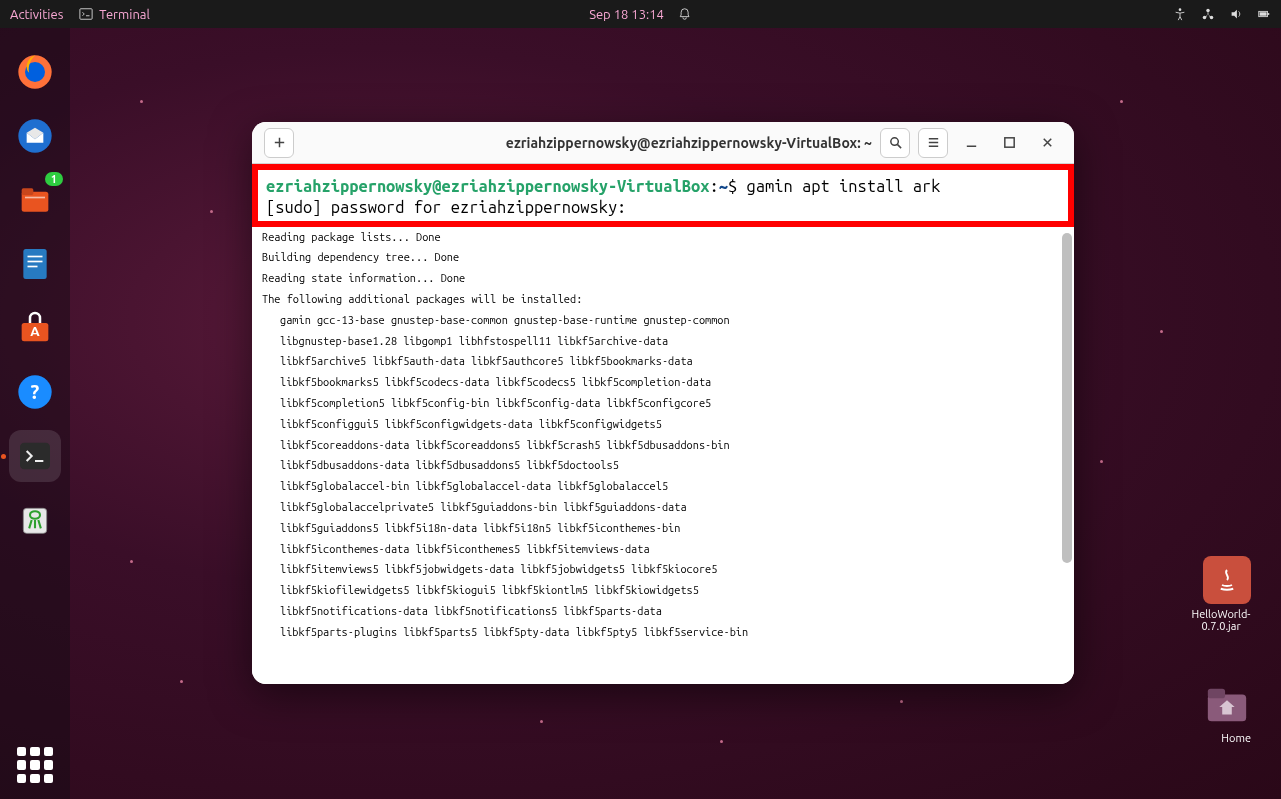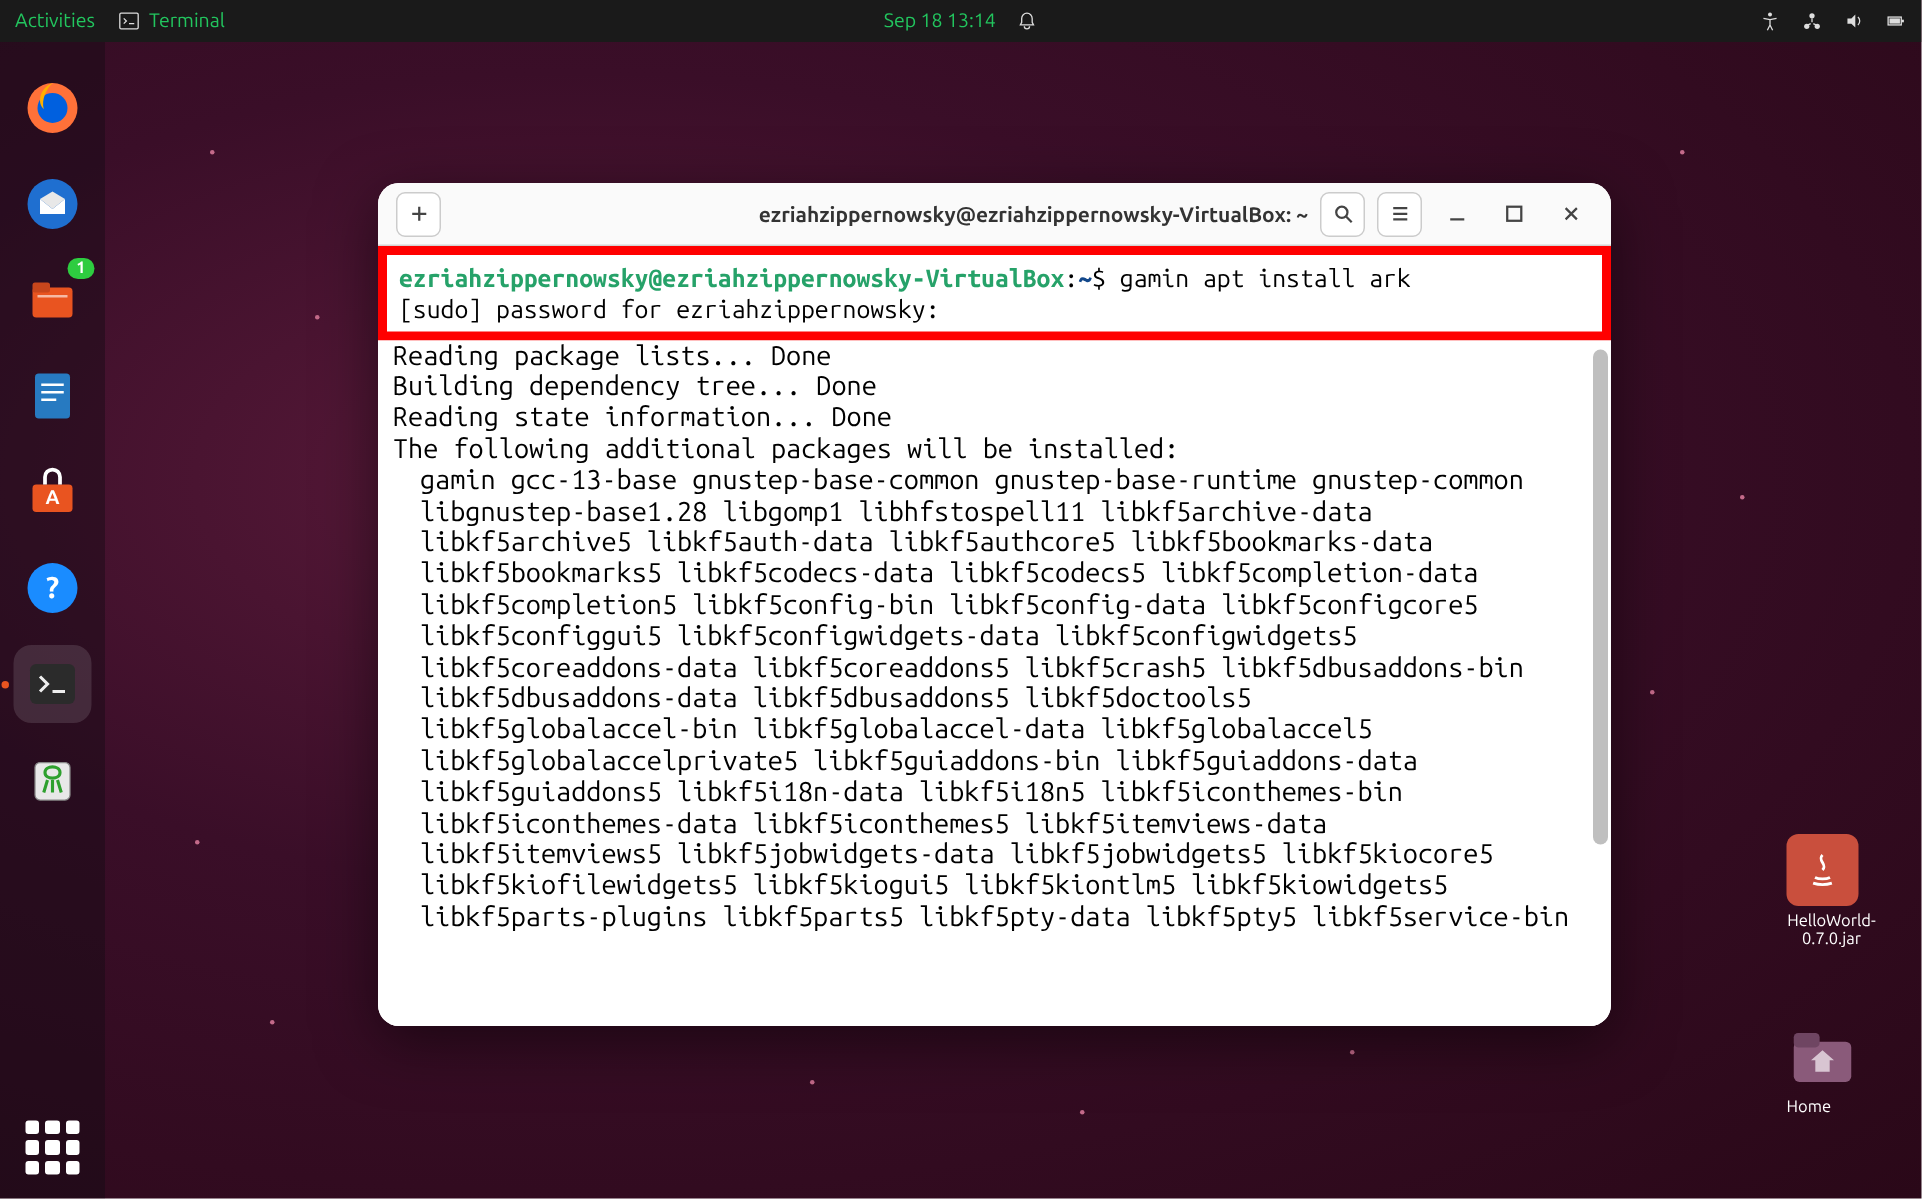--- a/index.html
+++ b/index.html
@@ -7,21 +7,21 @@
   width: 1281px; height: 799px;
   background: radial-gradient(ellipse at 30% 40%, #5a1a3a 0%, #3a0e28 40%, #2a0818 100%);
   font-family: Ubuntu, "Segoe UI", Arial, sans-serif;
   overflow: hidden; position: relative;
 }
 
 .star { position: absolute; width: 3px; height: 3px; background: #c46a8a; border-radius: 50%; }
 
 
 .topbar {
-  height: 28px; background: #1a1a1a; color: #22c55e;
+  height: 28px; background: #1a1a1a; color: #f9a8d4;
   display: flex; align-items: center; padding: 0 10px;
   font-size: 13px; position: relative;
 }
 .topbar .left { display: flex; align-items: center; gap: 16px; }
 .topbar .center { position: absolute; left: 50%; transform: translateX(-50%); display: flex; align-items: center; gap: 14px; }
 .topbar .right { margin-left: auto; display: flex; align-items: center; gap: 14px; }
 .topbar .app-ind { display: flex; align-items: flex-end; gap: 6px; }
 .topbar svg { width: 14px; height: 14px; fill: #ddd; }
 
 
@@ -50,21 +50,21 @@
 .apps-grid span { background: #fff; border-radius: 2px; }
 .badge {
   position: absolute; top: -2px; right: -2px;
   background: #2ecc40; color: #fff; font-size: 11px;
   border-radius: 10px; padding: 1px 6px; font-weight: bold;
 }
 
 
 .desktop-icon {
   position: absolute; right: 30px; width: 60px;
-  display: flex; flex-direction: column; align-items: flex-start;
+  display: flex; flex-direction: column; align-items: flex-end;
   color: #fff; font-size: 11px; text-align: center; gap: 4px;
 }
 .desktop-icon .iconbox {
   width: 48px; height: 48px; border-radius: 8px;
   display: flex; align-items: center; justify-content: center;
 }
 
 
 .terminal-window {
   position: absolute; left: 252px; top: 122px;
@@ -85,21 +85,21 @@
 .hdr-btn.flat { border: none; background: transparent; }
 .hdr-btn svg { width: 15px; height: 15px; stroke: #444; fill: none; stroke-width: 1.6; }
 
 .highlight-box {
   border: 6px solid #ff0000; background: #fff;
   padding: 6px 8px 3px 8px;
 }
 .term-body {
   flex: 1; background: #fff; padding: 0 10px 8px 10px;
   font-family: "Ubuntu Mono","DejaVu Sans Mono",monospace;
-  font-size: 18px; line-height: 20.8px; color: #000;
+  font-size: 11px; line-height: 20.8px; color: #000;
   overflow: hidden; position: relative;
 }
 .term-body .scroll { position: absolute; right: 2px; top: 6px; width: 10px; height: 330px; background: #bfbfbf; border-radius: 5px; }
 .prompt-user { color: #26a269; font-weight: bold; }
 .prompt-path { color: #12488b; font-weight: bold; }
 .prompt-command { color: #000; }
 
 .pkg-indent { padding-left: 18px; }
 </style>
 </head>
@@ -302,16 +302,17 @@
         <div class="pkg-indent">libkf5completion5 libkf5config-bin libkf5config-data libkf5configcore5</div>
         <div class="pkg-indent">libkf5configgui5 libkf5configwidgets-data libkf5configwidgets5</div>
         <div class="pkg-indent">libkf5coreaddons-data libkf5coreaddons5 libkf5crash5 libkf5dbusaddons-bin</div>
         <div class="pkg-indent">libkf5dbusaddons-data libkf5dbusaddons5 libkf5doctools5</div>
         <div class="pkg-indent">libkf5globalaccel-bin libkf5globalaccel-data libkf5globalaccel5</div>
         <div class="pkg-indent">libkf5globalaccelprivate5 libkf5guiaddons-bin libkf5guiaddons-data</div>
         <div class="pkg-indent">libkf5guiaddons5 libkf5i18n-data libkf5i18n5 libkf5iconthemes-bin</div>
         <div class="pkg-indent">libkf5iconthemes-data libkf5iconthemes5 libkf5itemviews-data</div>
         <div class="pkg-indent">libkf5itemviews5 libkf5jobwidgets-data libkf5jobwidgets5 libkf5kiocore5</div>
         <div class="pkg-indent">libkf5kiofilewidgets5 libkf5kiogui5 libkf5kiontlm5 libkf5kiowidgets5</div>
+        <div class="pkg-indent">libkf5notifications-data libkf5notifications5 libkf5parts-data</div>
         <div class="pkg-indent">libkf5parts-plugins libkf5parts5 libkf5pty-data libkf5pty5 libkf5service-bin</div>
       </div>
   </div>
 </div>
 
 </body></html>

